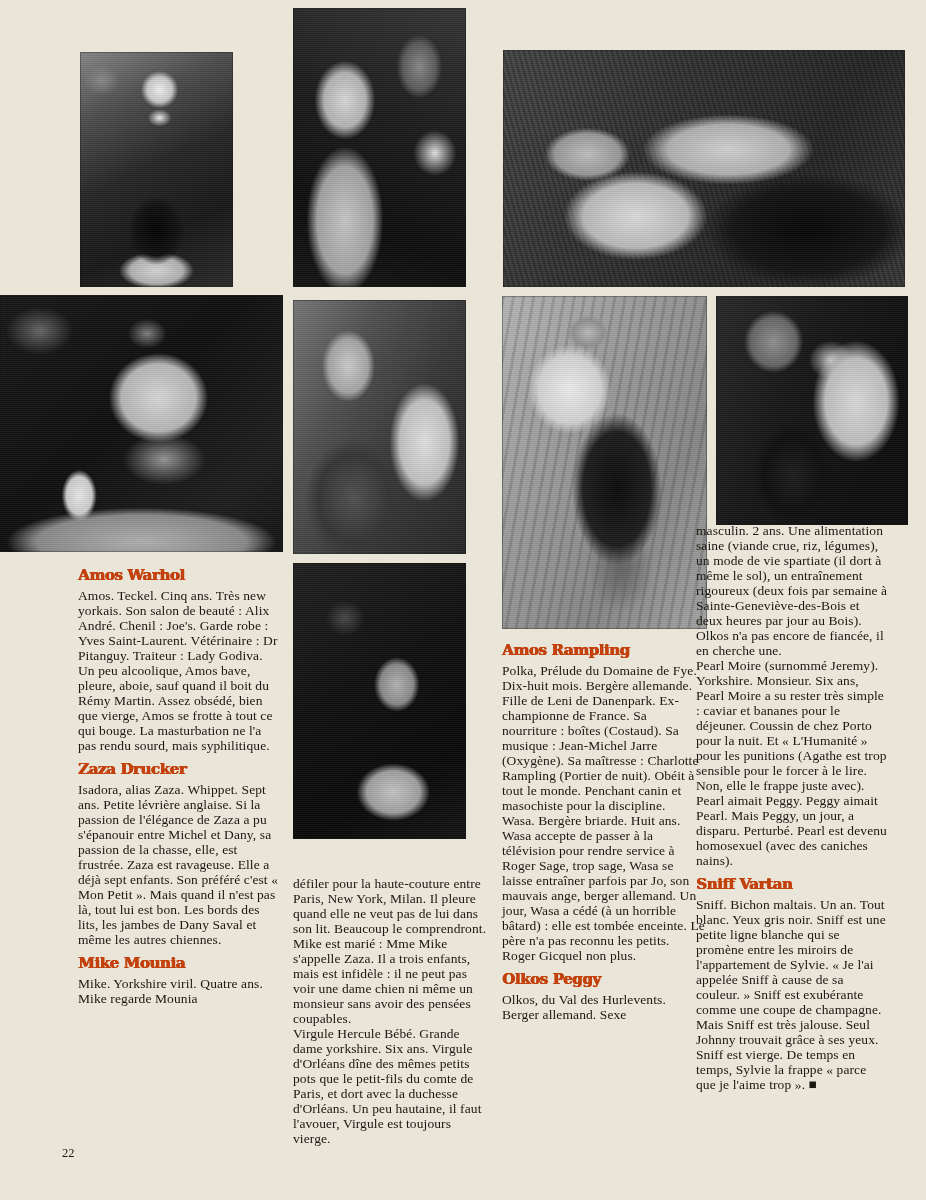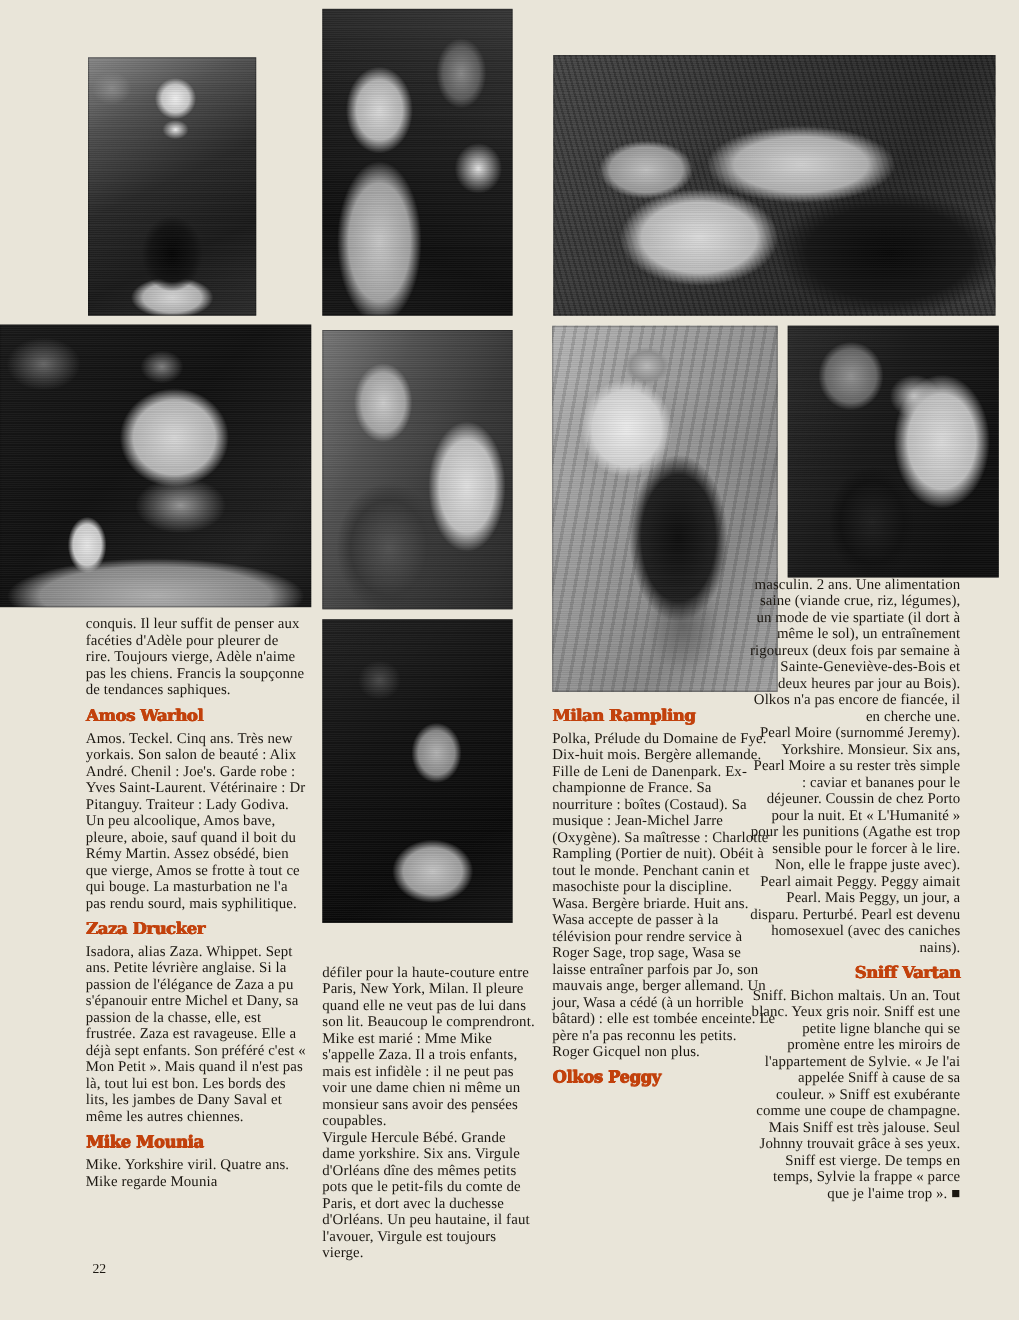--- a/index.html
+++ b/index.html
@@ -100,69 +100,69 @@
   .col{
     position:absolute;
     color:var(--ink);
     font-size:13.5px;
     line-height:15px;
     letter-spacing:.1px;
   }
   .c1{ left:78px;  top:559px; width:201px; }
   .c2{ left:293px; top:876px; width:197px; }
   .c3{ left:502px; top:634px; width:203px; }
-  .c4{ left:680px; top:523px; width:193px;text-align:right; }
+  .c4{ left:696px; top:523px; width:193px; }
   .col p{ margin:0; }
   .col h2{
     margin:5px 0 2px 0;
     font-family:"DejaVu Serif", serif;
     font-weight:bold;
     font-size:15px;
     line-height:22px;
     letter-spacing:-.4px;
     color:#c2410c;
     text-shadow:.8px 0 0 currentColor, 0 .4px 0 currentColor;
   }
   .pagenum{
-    position:absolute; left:84px; top:1146px;
+    position:absolute; left:62px; top:1146px;
     font-size:12.5px; color:var(--ink);
   }
 </style>
 </head>
 <body>
 
 <div class="page">
 
   <div class="photo p1" aria-label="Andy Warhol assis tenant un teckel noir"></div>
   <div class="photo p2" aria-label="Femme tenant un yorkshire qui baille"></div>
   <div class="photo p3" aria-label="Homme allongé dans l'herbe enlaçant un grand chien à poil long"></div>
   <div class="photo p4" aria-label="Homme accroupi près d'une petite levrette blanche"></div>
   <div class="photo p5" aria-label="Femme blonde embrassant un yorkshire"></div>
   <div class="photo p6" aria-label="Couple dans la pénombre caressant un chien"></div>
   <div class="photo p7" aria-label="Homme assis avec un berger allemand sur une terrasse en bois"></div>
   <div class="photo p8" aria-label="Femme blonde tenant un yorkshire au-dessus de son visage"></div>
 
   <div class="col c1">
-      <p>conquis. Il leur suffit de penser aux facéties d'Adèle pour pleurer de rire. Toujours vierge, Adèle n'aime pas les chiens. Francis la soupçonne de tendances saphiques.</p>
       <h2>Amos Warhol</h2>
       <p>Amos. Teckel. Cinq ans. Très new yorkais. Son salon de beauté : Alix André. Chenil : Joe's. Garde robe : Yves Saint-Laurent. Vétérinaire : Dr Pitanguy. Traiteur : Lady Godiva. Un peu alcoolique, Amos bave, pleure, aboie, sauf quand il boit du Rémy Martin. Assez obsédé, bien que vierge, Amos se frotte à tout ce qui bouge. La masturbation ne l'a pas rendu sourd, mais syphilitique.</p>
       <h2>Zaza Drucker</h2>
       <p>Isadora, alias Zaza. Whippet. Sept ans. Petite lévrière anglaise. Si la passion de l'élégance de Zaza a pu s'épanouir entre Michel et Dany, sa passion de la chasse, elle, est frustrée. Zaza est ravageuse. Elle a déjà sept enfants. Son préféré c'est « Mon Petit ». Mais quand il n'est pas là, tout lui est bon. Les bords des lits, les jambes de Dany Saval et même les autres chiennes.</p>
       <h2>Mike Mounia</h2>
       <p>Mike. Yorkshire viril. Quatre ans. Mike regarde Mounia</p>
     </div>
   <div class="col c2">
       <p>défiler pour la haute-couture entre Paris, New York, Milan. Il pleure quand elle ne veut pas de lui dans son lit. Beaucoup le comprendront. Mike est marié : Mme Mike s'appelle Zaza. Il a trois enfants, mais est infidèle : il ne peut pas voir une dame chien ni même un monsieur sans avoir des pensées coupables.</p>
       <p>Virgule Hercule Bébé. Grande dame yorkshire. Six ans. Virgule d'Orléans dîne des mêmes petits pots que le petit-fils du comte de Paris, et dort avec la duchesse d'Orléans. Un peu hautaine, il faut l'avouer, Virgule est toujours vierge.</p>
     </div>
   <div class="col c3">
-      <h2>Milan Rampling</h2>
+      <h2>Amos Rampling</h2>
       <p>Polka, Prélude du Domaine de Fye. Dix-huit mois. Bergère allemande. Fille de Leni de Danenpark. Ex-championne de France. Sa nourriture : boîtes (Costaud). Sa musique : Jean-Michel Jarre (Oxygène). Sa maîtresse : Charlotte Rampling (Portier de nuit). Obéit à tout le monde. Penchant canin et masochiste pour la discipline.</p>
       <p>Wasa. Bergère briarde. Huit ans. Wasa accepte de passer à la télévision pour rendre service à Roger Sage, trop sage, Wasa se laisse entraîner parfois par Jo, son mauvais ange, berger allemand. Un jour, Wasa a cédé (à un horrible bâtard) : elle est tombée enceinte. Le père n'a pas reconnu les petits. Roger Gicquel non plus.</p>
       <h2>Olkos Peggy</h2>
+      <p>Olkos, du Val des Hurlevents. Berger allemand. Sexe</p>
     </div>
   <div class="col c4">
       <p>masculin. 2 ans. Une alimentation saine (viande crue, riz, légumes), un mode de vie spartiate (il dort à même le sol), un entraînement rigoureux (deux fois par semaine à Sainte-Geneviève-des-Bois et deux heures par jour au Bois). Olkos n'a pas encore de fiancée, il en cherche une.</p>
       <p>Pearl Moire (surnommé Jeremy). Yorkshire. Monsieur. Six ans, Pearl Moire a su rester très simple : caviar et bananes pour le déjeuner. Coussin de chez Porto pour la nuit. Et « L'Humanité » pour les punitions (Agathe est trop sensible pour le forcer à le lire. Non, elle le frappe juste avec). Pearl aimait Peggy. Peggy aimait Pearl. Mais Peggy, un jour, a disparu. Perturbé. Pearl est devenu homosexuel (avec des caniches nains).</p>
       <h2>Sniff Vartan</h2>
       <p>Sniff. Bichon maltais. Un an. Tout blanc. Yeux gris noir. Sniff est une petite ligne blanche qui se promène entre les miroirs de l'appartement de Sylvie. « Je l'ai appelée Sniff à cause de sa couleur. » Sniff est exubérante comme une coupe de champagne. Mais Sniff est très jalouse. Seul Johnny trouvait grâce à ses yeux. Sniff est vierge. De temps en temps, Sylvie la frappe « parce que je l'aime trop ». ■</p>
     </div>
 
   <div class="pagenum">22</div>
 </div>

